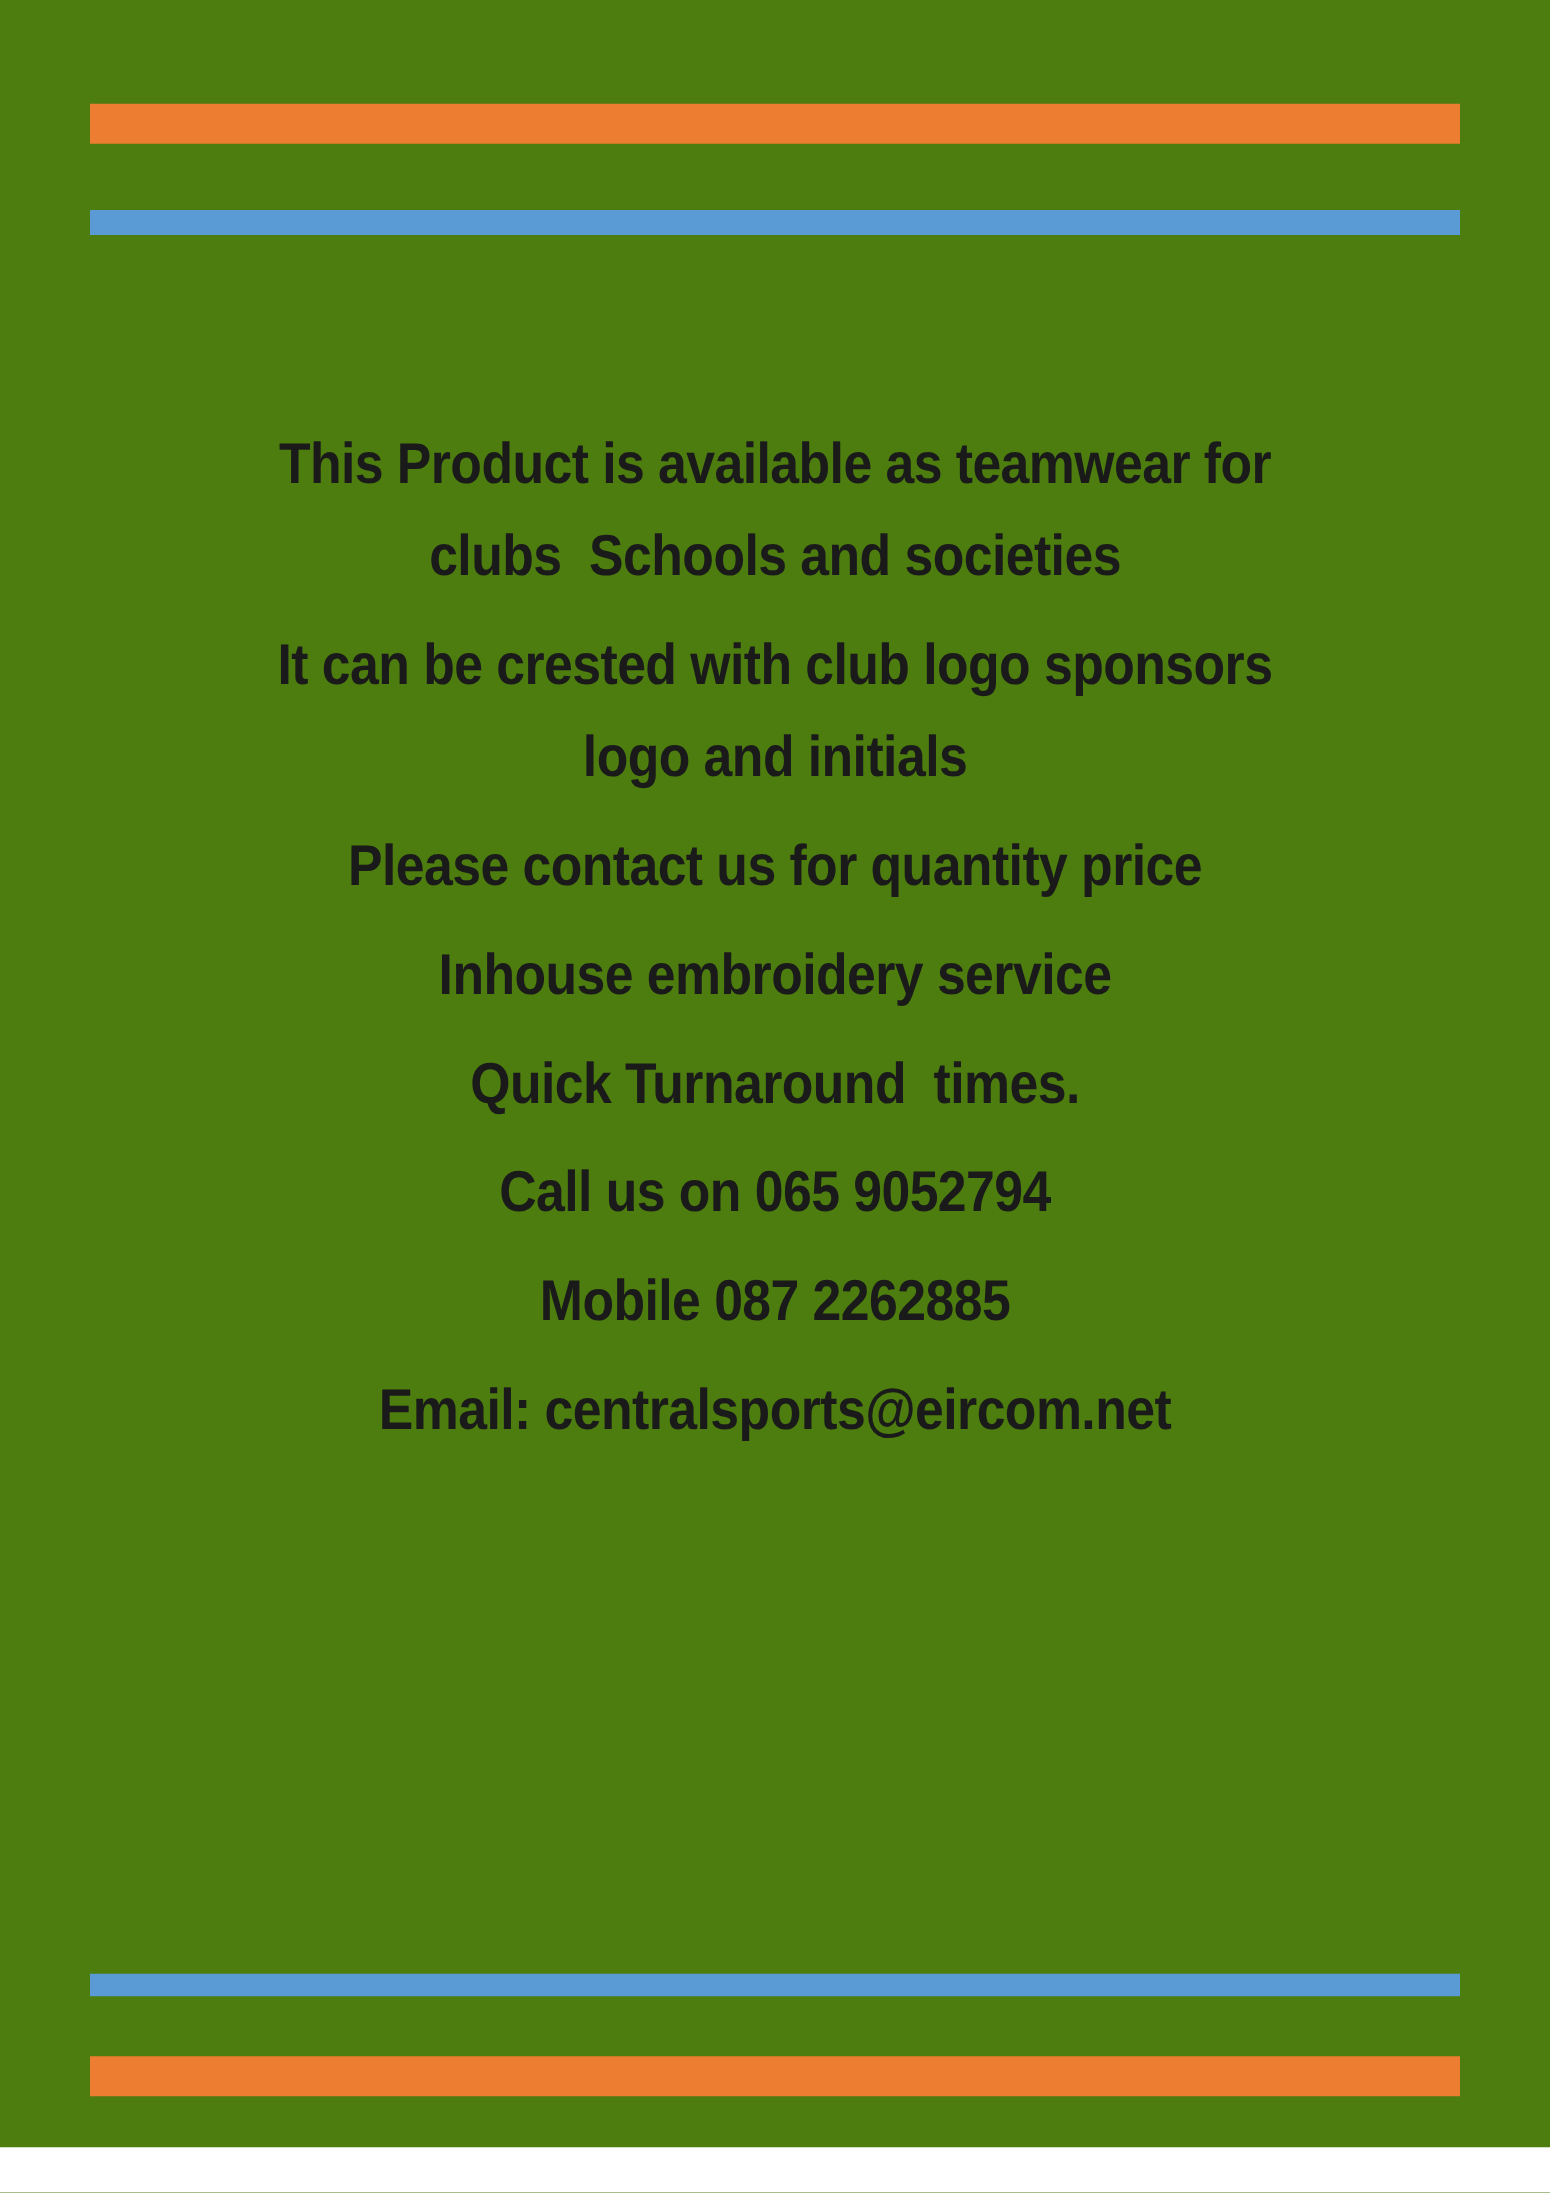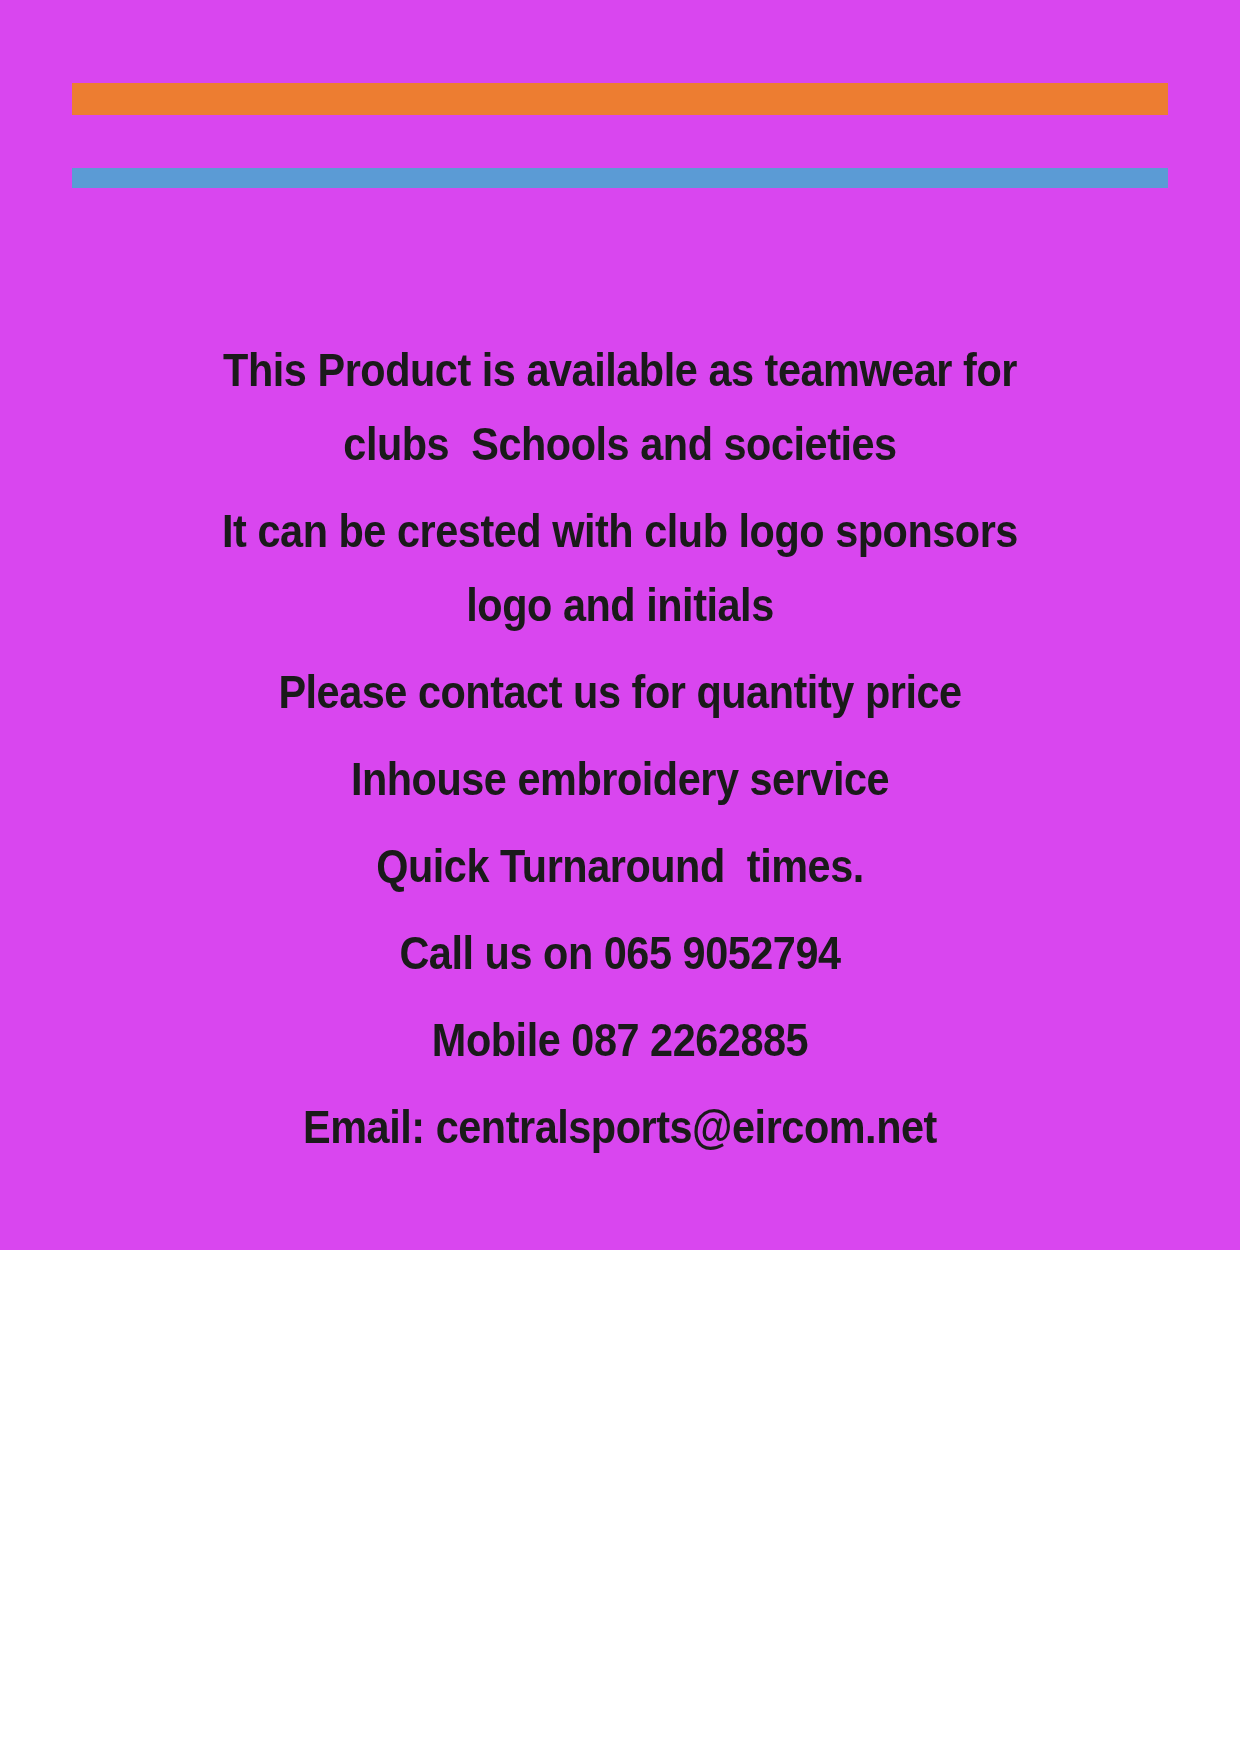--- a/index.html
+++ b/index.html
@@ -3,22 +3,22 @@
 <meta charset="utf-8">
 <style>
   html, body {
     margin: 0;
     padding: 0;
     background: #ffffff;
   }
   .page {
     position: relative;
     width: 1240px;
-    height: 1250px;
-    background: #d946ef;
+    height: 1718px;
+    background: #4d7c0f;
     overflow: hidden;
     font-family: "Liberation Sans", sans-serif;
   }
   .bar {
     position: absolute;
     left: 72px;
     right: 72px;
   }
   .bar-top-orange {
     top: 83px;

